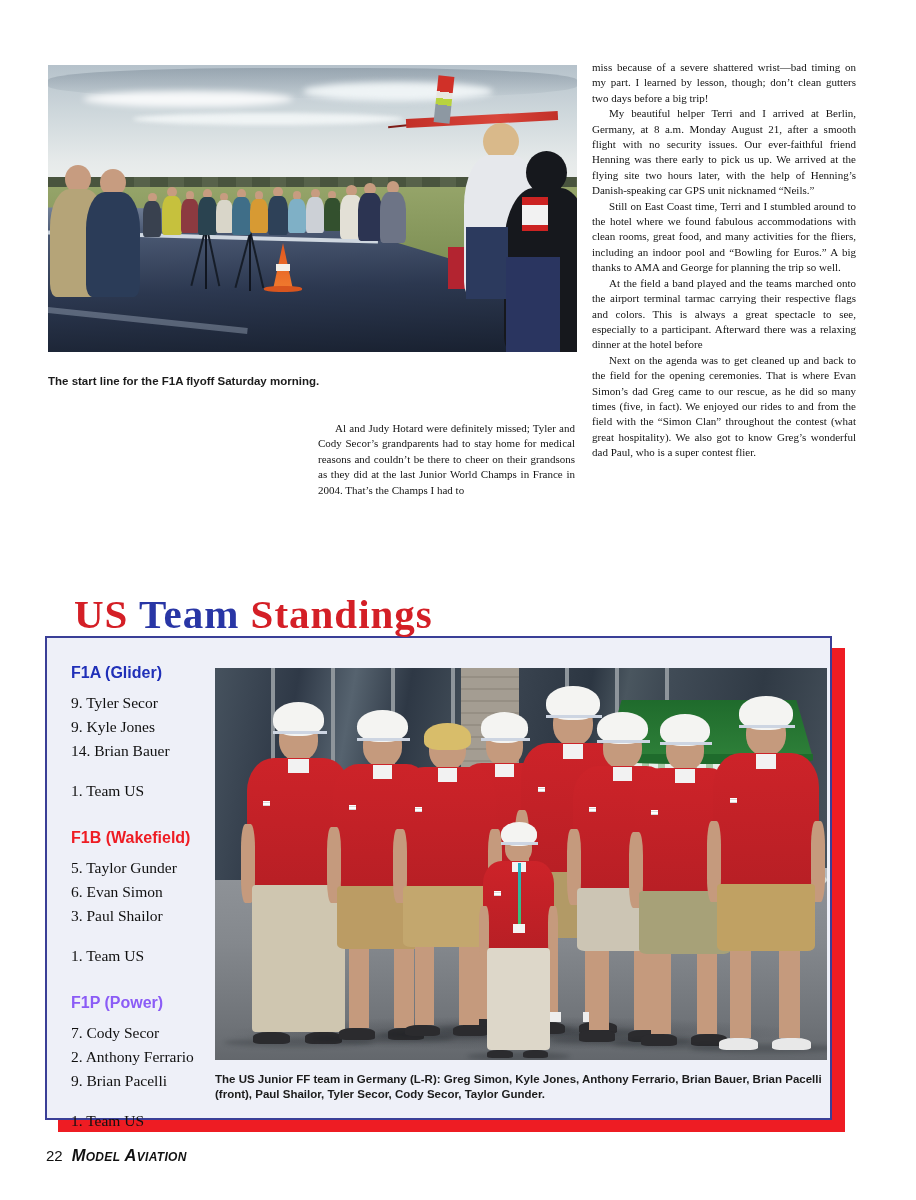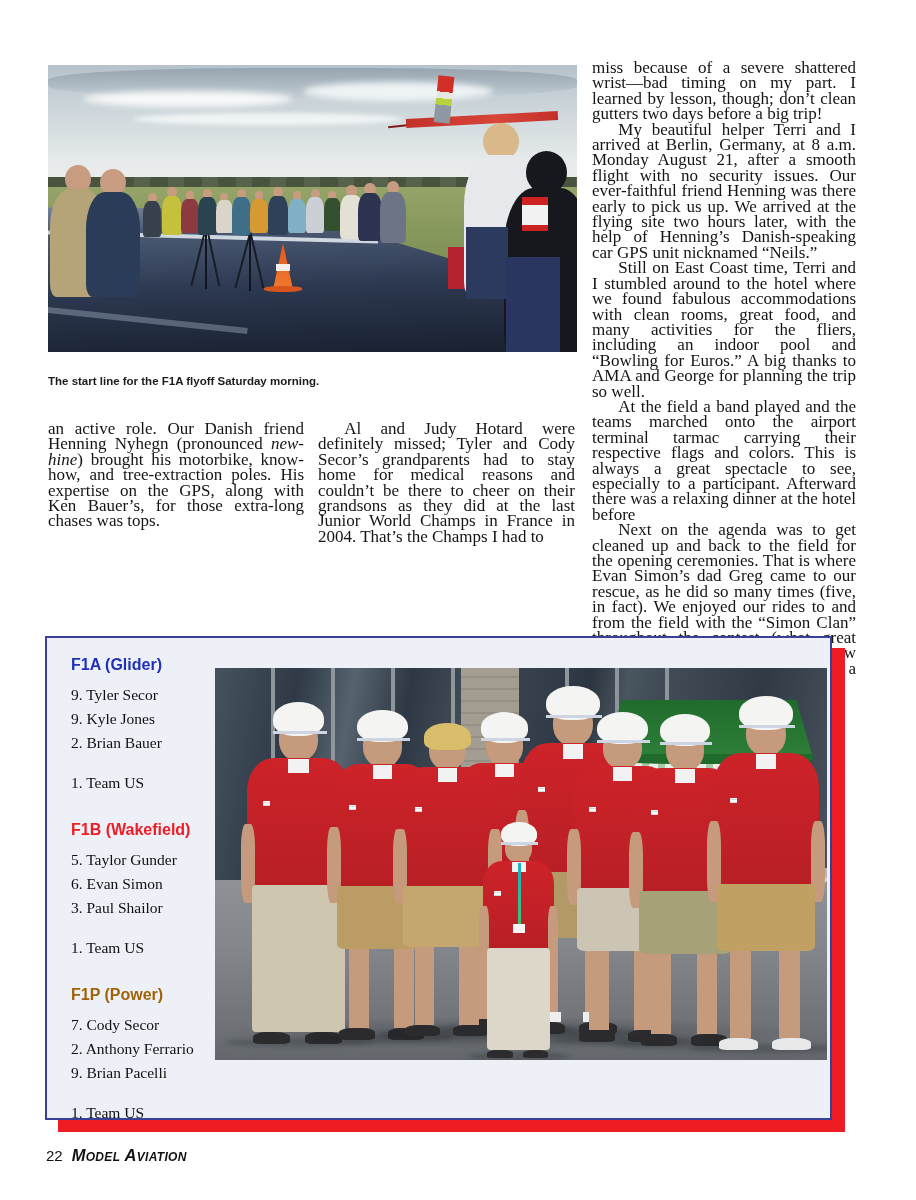--- a/index.html
+++ b/index.html
@@ -2,30 +2,30 @@
 <html><head>
 <meta charset="utf-8">
 <style>
   html,body{margin:0;padding:0;background:#fff;}
   .page{position:relative;width:916px;height:1200px;background:#fff;overflow:hidden;
         font-family:"Liberation Serif",serif;color:#1a1a1a;}
   .photo{position:absolute;overflow:hidden;background:#9aa;}
   .shape{position:absolute;}
   .caption{position:absolute;font-family:"Liberation Sans",sans-serif;font-weight:bold;
            font-size:11.5px;line-height:15px;color:#1c1c1c;}
-  .col{position:absolute;font-size:17px;line-height:15.4px;text-align:justify;color:#141414;}
+  .col{position:absolute;font-size:11px;line-height:15.4px;text-align:justify;color:#141414;}
   .col p{margin:0;text-indent:1.55em;}
   .col.cont p:first-child{text-indent:0;}
   .standings-box{position:absolute;left:45px;top:636px;width:787px;height:484px;
                  background:#eef0f8;border:2px solid #3a3f97;box-sizing:border-box;
                  box-shadow:13px 12px 0 0 #ee1c23;}
   .standings-title{position:absolute;left:74px;top:590px;margin:0;z-index:3;
                    font-family:"Liberation Serif",serif;font-weight:bold;font-size:41px;
                    letter-spacing:1px;white-space:nowrap;}
-  .standings-list{position:absolute;left:24px;top:18px;width:168px;}
+  .standings-list{position:absolute;left:24px;top:26px;width:168px;}
   .st-heading{font-family:"Liberation Sans",sans-serif;font-weight:bold;font-size:16px;
               margin:0 0 9px 0;}
   .st-entry{font-size:15.5px;line-height:24px;color:#101010;}
   .st-team{font-size:15.5px;line-height:24px;color:#101010;margin-top:16px;}
   .st-section{margin-bottom:26px;}
   .team-photo{left:168px;top:30px;width:612px;height:392px;}
   .cap2{left:168px;top:434px;width:612px;}
   .cap1{left:48px;top:374px;width:500px;}
   .footer{position:absolute;left:46px;top:1146px;font-family:"Liberation Sans",sans-serif;
           font-size:15px;color:#111;}
@@ -100,52 +100,52 @@
       <div class="shape" style="left: 456px; top: 122.72px; width: 85.68px; height: 167.28px; background: rgb(22, 24, 29); border-radius: 35% 35% 12% 12%;"></div>
       <div class="shape" style="left: 418px; top: 162px; width: 42px; height: 72px; background: rgb(44, 58, 94);"></div>
       <div class="shape" style="left: 474px; top: 132px; width: 26px; height: 34px; background: rgb(242, 242, 242);"></div>
       <div class="shape" style="left: 474px; top: 132px; width: 26px; height: 8px; background: rgb(204, 35, 34);"></div>
       <div class="shape" style="left: 474px; top: 160px; width: 26px; height: 6px; background: rgb(204, 35, 34);"></div>
       <div class="shape" style="left: 458px; top: 192px; width: 54px; height: 95px; background: rgb(42, 53, 96);"></div>
     </div>
   <div class="caption cap1">The start line for the F1A flyoff Saturday morning.</div>
 
   <div class="col col1 cont" style="left:48px;top:421px;width:256px;">
-      <p>an active role. Our Danish friend Henning Nyhegn (pronounced <em>new-hine</em>) brought his motorbike, know-how, and tree-extraction poles. His expertise on the GPS, along with Ken Bauer’s, for those extra-long chases was tops.</p>
     </div>
   <div class="col col2" style="left:318px;top:421px;width:257px;">
       <p>Al and Judy Hotard were definitely missed; Tyler and Cody Secor’s grandparents had to stay home for medical reasons and couldn’t be there to cheer on their grandsons as they did at the last Junior World Champs in France in 2004. That’s the Champs I had to</p>
     </div>
   <div class="col col3 cont" style="left:592px;top:60px;width:264px;">
       <p>miss because of a severe shattered wrist—bad timing on my part. I learned by lesson, though; don’t clean gutters two days before a big trip!</p>
       <p>My beautiful helper Terri and I arrived at Berlin, Germany, at 8 a.m. Monday August 21, after a smooth flight with no security issues. Our ever-faithful friend Henning was there early to pick us up. We arrived at the flying site two hours later, with the help of Henning’s Danish-speaking car GPS unit nicknamed “Neils.”</p>
       <p>Still on East Coast time, Terri and I stumbled around to the hotel where we found fabulous accommodations with clean rooms, great food, and many activities for the fliers, including an indoor pool and “Bowling for Euros.” A big thanks to AMA and George for planning the trip so well.</p>
       <p>At the field a band played and the teams marched onto the airport terminal tarmac carrying their respective flags and colors. This is always a great spectacle to see, especially to a participant. Afterward there was a relaxing dinner at the hotel before</p>
       <p>Next on the agenda was to get cleaned up and back to the field for the opening ceremonies. That is where Evan Simon’s dad Greg came to our rescue, as he did so many times (five, in fact). We enjoyed our rides to and from the field with the “Simon Clan” throughout the contest (what great hospitality). We also got to know Greg’s wonderful dad Paul, who is a super contest flier.</p>
     </div>
 
+  <h1 class="standings-title" id="standingsTitle"><span style="color: rgb(212, 31, 38);">US </span><span style="color: rgb(41, 54, 165);">Team </span><span style="color: rgb(212, 31, 38);">Standings</span></h1>
 
   <div class="standings-box">
     <div class="standings-list" id="standingsList">
         <div class="st-section">
           <div class="st-heading" style="color: rgb(32, 48, 184);">F1A (Glider)</div>
           <div class="st-entry">9. Tyler Secor</div>
           <div class="st-entry">9. Kyle Jones</div>
-          <div class="st-entry">2. Brian Bauer</div>
+          <div class="st-entry">14. Brian Bauer</div>
           <div class="st-team">1. Team US</div>
         </div>
         <div class="st-section">
           <div class="st-heading" style="color: rgb(238, 28, 35);">F1B (Wakefield)</div>
           <div class="st-entry">5. Taylor Gunder</div>
           <div class="st-entry">6. Evan Simon</div>
           <div class="st-entry">3. Paul Shailor</div>
           <div class="st-team">1. Team US</div>
         </div>
         <div class="st-section">
-          <div class="st-heading" style="color: #a16207;">F1P (Power)</div>
+          <div class="st-heading" style="color: #8b5cf6;">F1P (Power)</div>
           <div class="st-entry">7. Cody Secor</div>
           <div class="st-entry">2. Anthony Ferrario</div>
           <div class="st-entry">9. Brian Pacelli</div>
           <div class="st-team">1. Team US</div>
         </div>
       </div>
     <div class="photo team-photo" id="teamPhoto">
         <div class="shape" style="left: 0px; top: 0px; width: 612px; height: 218px; background: rgb(180, 184, 188);"></div>
         <div class="shape" style="left: 0px; top: 0px; width: 246px; height: 212px; background: linear-gradient(100deg, rgb(70, 82, 94), rgb(47, 57, 71) 30%, rgb(86, 99, 111) 50%, rgb(46, 56, 69) 70%, rgb(73, 85, 95));"></div>
         <div class="shape" style="left: 0px; top: 0px; width: 246px; height: 212px; background: repeating-linear-gradient(90deg, transparent 0px, transparent 56px, rgb(142, 149, 155) 56px, rgb(142, 149, 155) 60px);"></div>
@@ -278,18 +278,19 @@
         <div class="shape" style="left: 296.5px; top: 194px; width: 14px; height: 10px; background: rgb(242, 242, 242);"></div>
         <div class="shape" style="left: 279.36px; top: 222.58px; width: 7px; height: 5px; background: repeating-linear-gradient(0deg, rgb(216, 216, 216) 0px, rgb(216, 216, 216) 1px, rgb(255, 255, 255) 1px, rgb(255, 255, 255) 3px);"></div>
         <div class="shape" style="left: 263.74px; top: 238.24px; width: 9.94px; height: 53.94px; background: rgb(197, 154, 125); border-radius: 30%;"></div>
         <div class="shape" style="left: 333.32px; top: 238.24px; width: 9.94px; height: 53.94px; background: rgb(197, 154, 125); border-radius: 30%;"></div>
         <div class="shape" style="left: 271.55px; top: 280px; width: 63.9px; height: 101.74px; background: rgb(221, 215, 201); border-radius: 4px;"></div>
         <div class="shape" style="left: 272.26px; top: 381.74px; width: 25.56px; height: 8.26px; background: rgb(43, 43, 46); border-radius: 40% 40% 20% 20%;"></div>
         <div class="shape" style="left: 307.76px; top: 381.74px; width: 25.56px; height: 8.26px; background: rgb(43, 43, 46); border-radius: 40% 40% 20% 20%;"></div>
         <div class="shape" style="left: 302.5px; top: 195px; width: 3px; height: 60.9px; background: linear-gradient(rgb(31, 176, 200), rgb(62, 196, 110));"></div>
         <div class="shape" style="left: 297.5px; top: 255.64px; width: 12px; height: 9px; background: rgb(244, 244, 244);"></div>
       </div>
+    <div class="caption cap2">The US Junior FF team in Germany (L-R): Greg Simon, Kyle Jones, Anthony Ferrario, Brian Bauer, Brian Pacelli (front), Paul Shailor, Tyler Secor, Cody Secor, Taylor Gunder.</div>
   </div>
 
   <div class="footer">
     <span>22</span><span class="mag">Model Aviation</span>
   </div>
 </div>
 
 </body></html>

